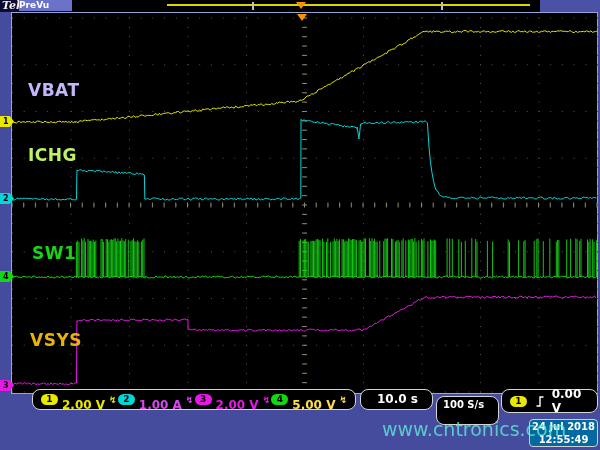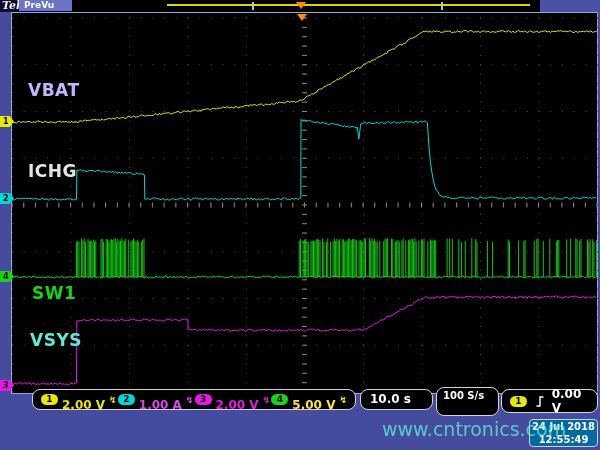--- a/index.html
+++ b/index.html
@@ -3,37 +3,37 @@
 <meta charset="utf-8">
 <style>
   html,body{margin:0;padding:0;}
   #scope-ui{position:relative;width:600px;height:450px;background:#454c9e;overflow:hidden;
             font-family:"DejaVu Sans",sans-serif;}
   
   .topbar{position:absolute;left:0;top:0;width:600px;height:12px;background:#0c0c30;}
   .tek-logo{position:absolute;left:2px;top:-1px;color:#f2f2f2;
             font:bold italic 11px "DejaVu Serif",serif;}
   .prevu-badge{position:absolute;left:19px;top:0;width:53px;height:11px;background:#6a73c8;
-               color:#fff;font:bold 9px/11px "DejaVu Sans",sans-serif;padding-left:5px;box-sizing:border-box;}
+               color:#fff;font:bold 9px/11px "DejaVu Sans",sans-serif;box-sizing:border-box;}
   .record-strip{position:absolute;left:72px;top:0;width:468px;height:12px;background:#000;}
   .record-line{position:absolute;left:95px;top:4px;width:363px;height:2px;background:#d8d800;}
   .bracket{position:absolute;top:2px;width:2px;height:8px;background:#c0c0c0;}
   .bracket-l{left:180px;}
   .bracket-r{left:369px;}
   .trig-top{position:absolute;left:224px;top:2px;width:0;height:0;
             border-left:5px solid transparent;border-right:5px solid transparent;
             border-top:7px solid #ff9000;}
   .topbar-right{position:absolute;left:540px;top:0;width:60px;height:12px;background:#4a52a5;}
   
   #scope-svg{position:absolute;left:0;top:0;}
   .wave-label{position:absolute;font:bold 17px "DejaVu Sans",sans-serif;letter-spacing:.5px;z-index:3;}
   .lbl-vbat{left:28px;top:80px;color:#c4b5fd;}
-  .lbl-ichg{left:28px;top:161px;color:#e5e5e5;}
-  .lbl-sw1{left:32px;top:243px;color:#15d615;margin-top:40px;}
-  .lbl-vsys{left:30px;top:330px;color:#5eead4;}
+  .lbl-ichg{left:28px;top:145px;color:#bef264;}
+  .lbl-sw1{left:32px;top:243px;color:#15d615;}
+  .lbl-vsys{left:30px;top:330px;color:#eab308;}
   .ch-badge{position:absolute;left:0;width:14px;height:11px;z-index:3;
             clip-path:polygon(0 0,70% 0,100% 50%,70% 100%,0 100%);
             color:#000;font:bold 8px/11px "DejaVu Sans",sans-serif;text-align:left;
             padding-left:3px;box-sizing:border-box;}
   .badge-1{top:116px;background:#e8e800;}
   .badge-2{top:193px;background:#00d7d7;}
   .badge-4{top:271px;background:#15d615;}
   .badge-3{top:380px;background:#e619e6;}
   
   .box{position:absolute;background:#000;border:1px solid #d4d4d4;border-radius:8px;
@@ -41,22 +41,22 @@
   .ch-box{left:32px;top:389px;width:324px;height:21px;display:flex;align-items:center;
           justify-content:space-between;padding:0 8px;}
   .ch-group{display:flex;align-items:center;gap:4px;}
   .oval{display:inline-block;width:17px;height:11px;border-radius:6px;color:#000;
         font:bold 9px/11px "DejaVu Sans",sans-serif;text-align:center;flex:none;}
   .ov1{background:#e8e800;} .ov2{background:#00d7d7;} .ov3{background:#e619e6;} .ov4{background:#15d615;}
   .ch-val{font:bold 12px "DejaVu Sans",sans-serif;margin-top:10px;}
   .c1{color:#e8e800;} .c2{color:#d946ef;} .c3{color:#e619e6;} .c4{color:#fde047;}
   .coup{font:bold 9px "DejaVu Sans",sans-serif;}
   .tb-box{left:360px;top:389px;width:73px;height:21px;font:bold 12px/19px "DejaVu Sans",sans-serif;
-          padding-left:9px;}
-  .sr-box{left:436px;top:387px;width:63px;height:29px;font:bold 10px/12px "DejaVu Sans",sans-serif;
+          padding-left:16px;}
+  .sr-box{left:436px;top:396px;width:63px;height:29px;font:bold 10px/12px "DejaVu Sans",sans-serif;
           padding:2px 0 4px 6px;}
   .trg-box{left:501px;top:389px;width:97px;height:24px;display:flex;align-items:center;
            padding:0 8px;gap:8px;}
   .trg-val{font:bold 12px "DejaVu Sans",sans-serif;margin-left:auto;}
   
   .watermark{position:absolute;left:382px;top:418px;font:19px "DejaVu Sans",sans-serif;
              color:#5eead4;opacity:.8;z-index:6;}
   .date-box{position:absolute;left:529px;top:419px;width:69px;height:28px;background:#0369a1;
             border:1px solid #cfcfcf;border-radius:4px;box-sizing:border-box;z-index:5;
             color:#fff;font:bold 10px/13px "DejaVu Sans",sans-serif;text-align:center;}

